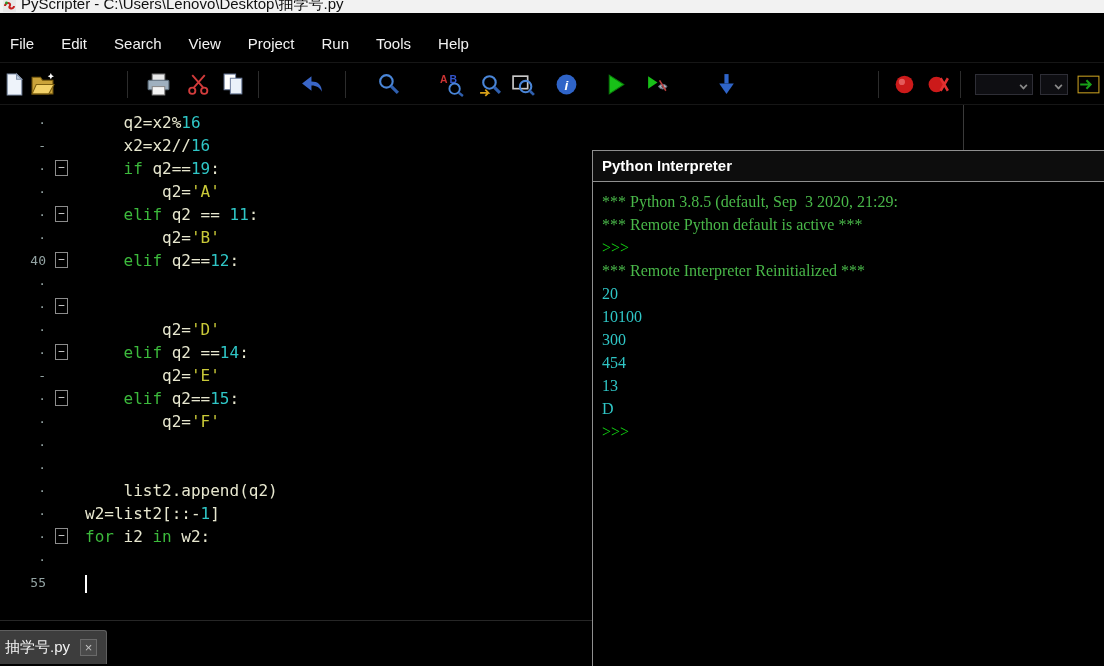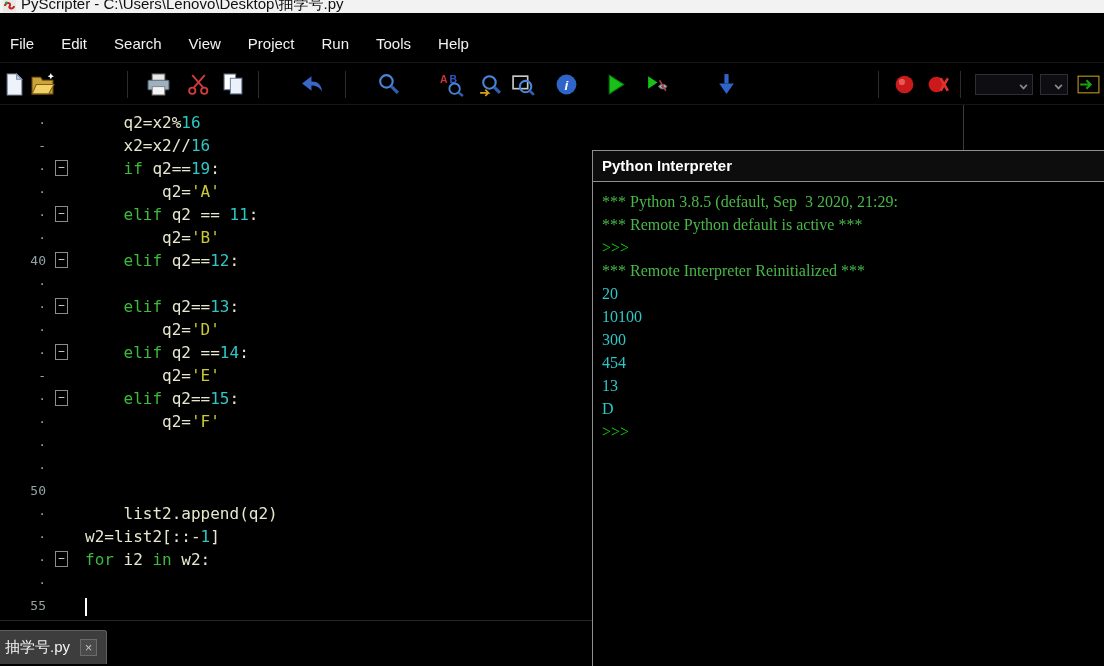--- a/index.html
+++ b/index.html
@@ -249,21 +249,20 @@
         </div>
         <div class="ed-row">
           <span class="gutter-label">·</span>
           <span class="fold-cell"></span>
         </div>
         <div class="ed-row">
           <span class="gutter-label">·</span>
           <span class="fold-cell">
             <span class="fold-box">−</span>
           </span>
-          <span class="code-text"><span class="tk-id">    </span><span class="tk-kw">elif</span><span class="tk-id"> q2==</span><span class="tk-num">13</span><span class="tk-id">:</span></span>
         </div>
         <div class="ed-row">
           <span class="gutter-label">·</span>
           <span class="fold-cell"></span>
           <span class="code-text"><span class="tk-id">        q2=</span><span class="tk-str">'D'</span></span>
         </div>
         <div class="ed-row">
           <span class="gutter-label">·</span>
           <span class="fold-cell">
             <span class="fold-box">−</span>
@@ -287,25 +286,20 @@
           <span class="fold-cell"></span>
           <span class="code-text"><span class="tk-id">        q2=</span><span class="tk-str">'F'</span></span>
         </div>
         <div class="ed-row">
           <span class="gutter-label">·</span>
           <span class="fold-cell"></span>
           <span class="code-text"></span>
         </div>
         <div class="ed-row">
           <span class="gutter-label">·</span>
-          <span class="fold-cell"></span>
-          <span class="code-text"></span>
-        </div>
-        <div class="ed-row">
-          <span class="gutter-label">50</span>
           <span class="fold-cell"></span>
           <span class="code-text"></span>
         </div>
         <div class="ed-row">
           <span class="gutter-label">·</span>
           <span class="fold-cell"></span>
           <span class="code-text"><span class="tk-id">    list2.append(q2)</span></span>
         </div>
         <div class="ed-row">
           <span class="gutter-label">·</span>

